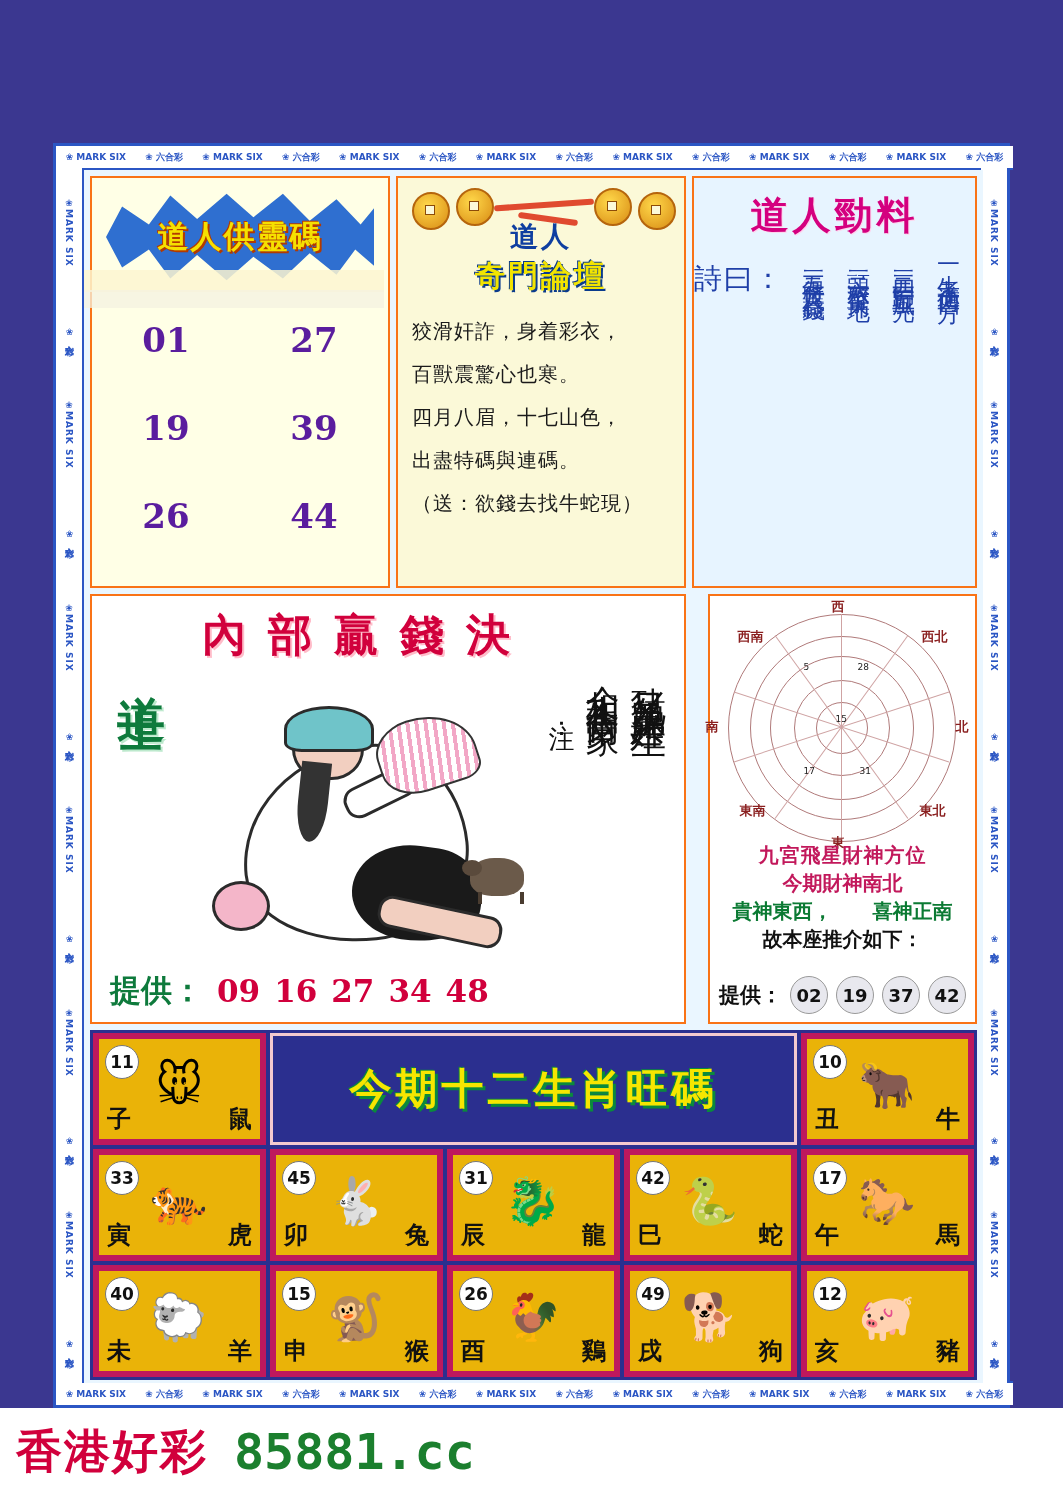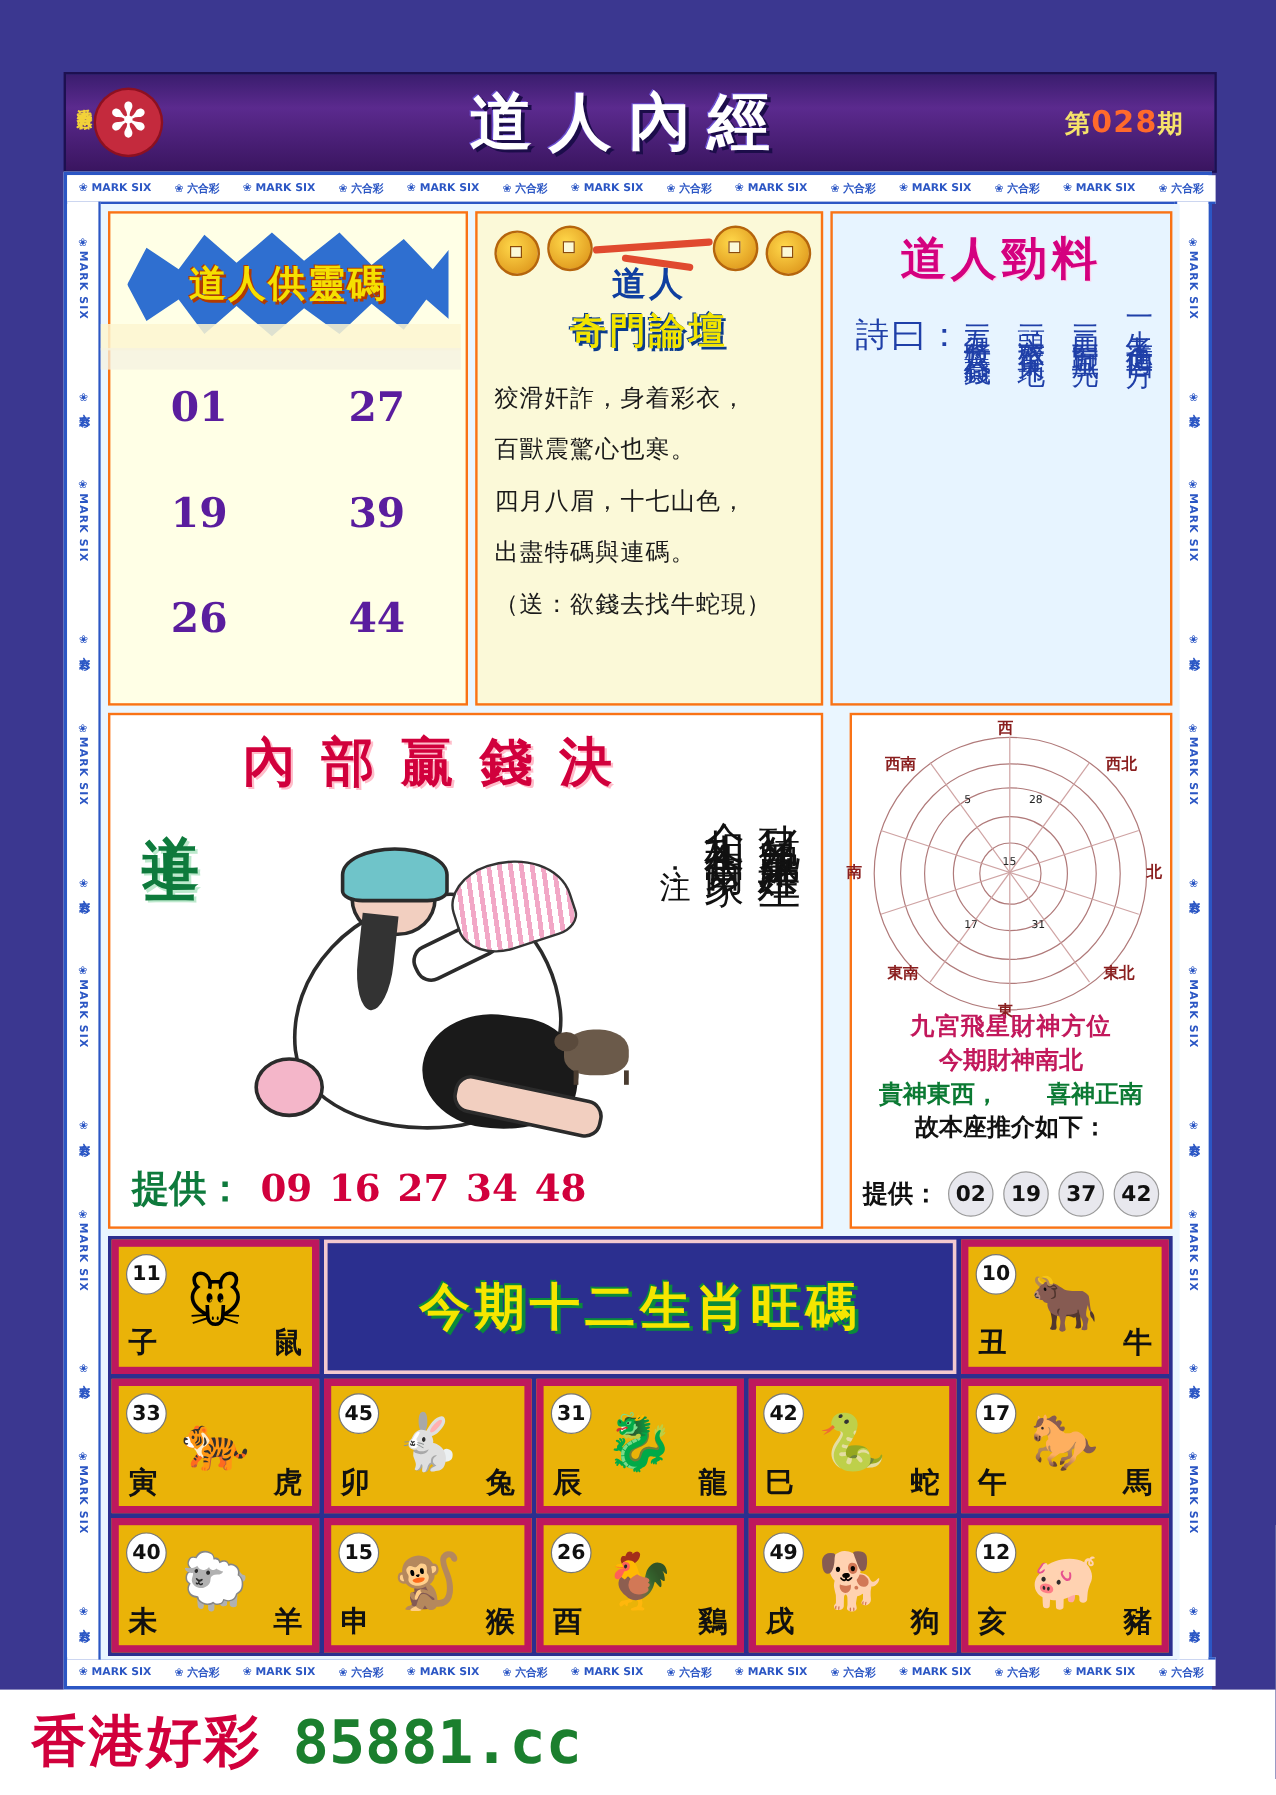--- a/index.html
+++ b/index.html
@@ -104,21 +104,21 @@
     margin:0 0 16px 0;font-size:20px;color:#1a1a1a;letter-spacing:1px;
     font-family:"DejaVu Serif","Liberation Serif",serif;
   }
 
   .box-jingliao{flex:1;background:#e7f4ff;position:relative;}
   .jl-title{
     text-align:center;margin-top:12px;font-size:38px;font-weight:bold;color:#d4007f;
     letter-spacing:4px;font-family:"DejaVu Serif","Liberation Serif",serif;
     text-shadow:1px 1px 0 #ffd2ec;
   }
-  .jl-shiri{position:absolute;left:19px;top:82px;font-size:28px;color:#1f3fa8;font-family:Liberation Mono, monospace;letter-spacing:2px;}
+  .jl-shiri{position:absolute;left:0;top:82px;font-size:28px;color:#1f3fa8;font-family:Liberation Mono, monospace;letter-spacing:2px;}
   .jl-verse{position:absolute;right:10px;top:74px;display:flex;flex-direction:row-reverse;gap:14px;}
   .jl-verse .col{
     writing-mode:vertical-rl;font-size:23px;color:#1f3fa8;letter-spacing:5px;
     font-family:"DejaVu Serif","Liberation Serif",serif;height:250px;
   }
 
   
   .row-mid{display:flex;gap:22px;height:430px;margin-top:6px;}
   .box-neibu{width:596px;background:#ffffff;position:relative;overflow:hidden;}
   .nb-title{
@@ -243,40 +243,30 @@
     display:flex;align-items:center;justify-content:center;
   }
   .ztitle span{
     font-size:42px;font-weight:bold;color:#f6e600;letter-spacing:4px;
     text-shadow:3px 3px 0 #0a8a3c,-1px -1px 0 #0a8a3c;
     font-family:"DejaVu Serif","Liberation Serif",serif;
   }
   
   .footer{
     position:absolute;left:0;bottom:0;width:1063px;height:88px;background:#ffffff;
-    display:flex;align-items:center;padding-left:26px;box-sizing:border-box;gap:26px;
+    display:flex;align-items:center;padding-left:16px;box-sizing:border-box;gap:26px;
   }
   .f-cn{font-size:46px;font-weight:bold;color:#d1003c;letter-spacing:2px;font-family:"DejaVu Serif","Liberation Serif",serif;}
   .f-url{font-size:50px;font-weight:bold;color:#1b7f2e;font-family:"DejaVu Sans Mono","Liberation Mono",monospace;}
 </style>
 </head>
 <body>
 
 <div class="page">
 
-  <div class="header">
-    <div class="hdr-logo">
-      <div class="logo-text">香港六合彩</div>
-      <div class="bauhinia"></div>
-    </div>
-    <div class="hdr-title">道人內經</div>
-    <div class="hdr-issue">
-      <span>第</span><span class="num">028</span><span>期</span>
-    </div>
-  </div>
 
   <div class="frame">
 
     <div class="band band-top">
       <span class="bandcell">❀ MARK SIX</span>
         <span class="bandcell p">❀ 六合彩</span>
       <span class="bandcell">❀ MARK SIX</span>
         <span class="bandcell p">❀ 六合彩</span>
       <span class="bandcell">❀ MARK SIX</span>
         <span class="bandcell p">❀ 六合彩</span>

